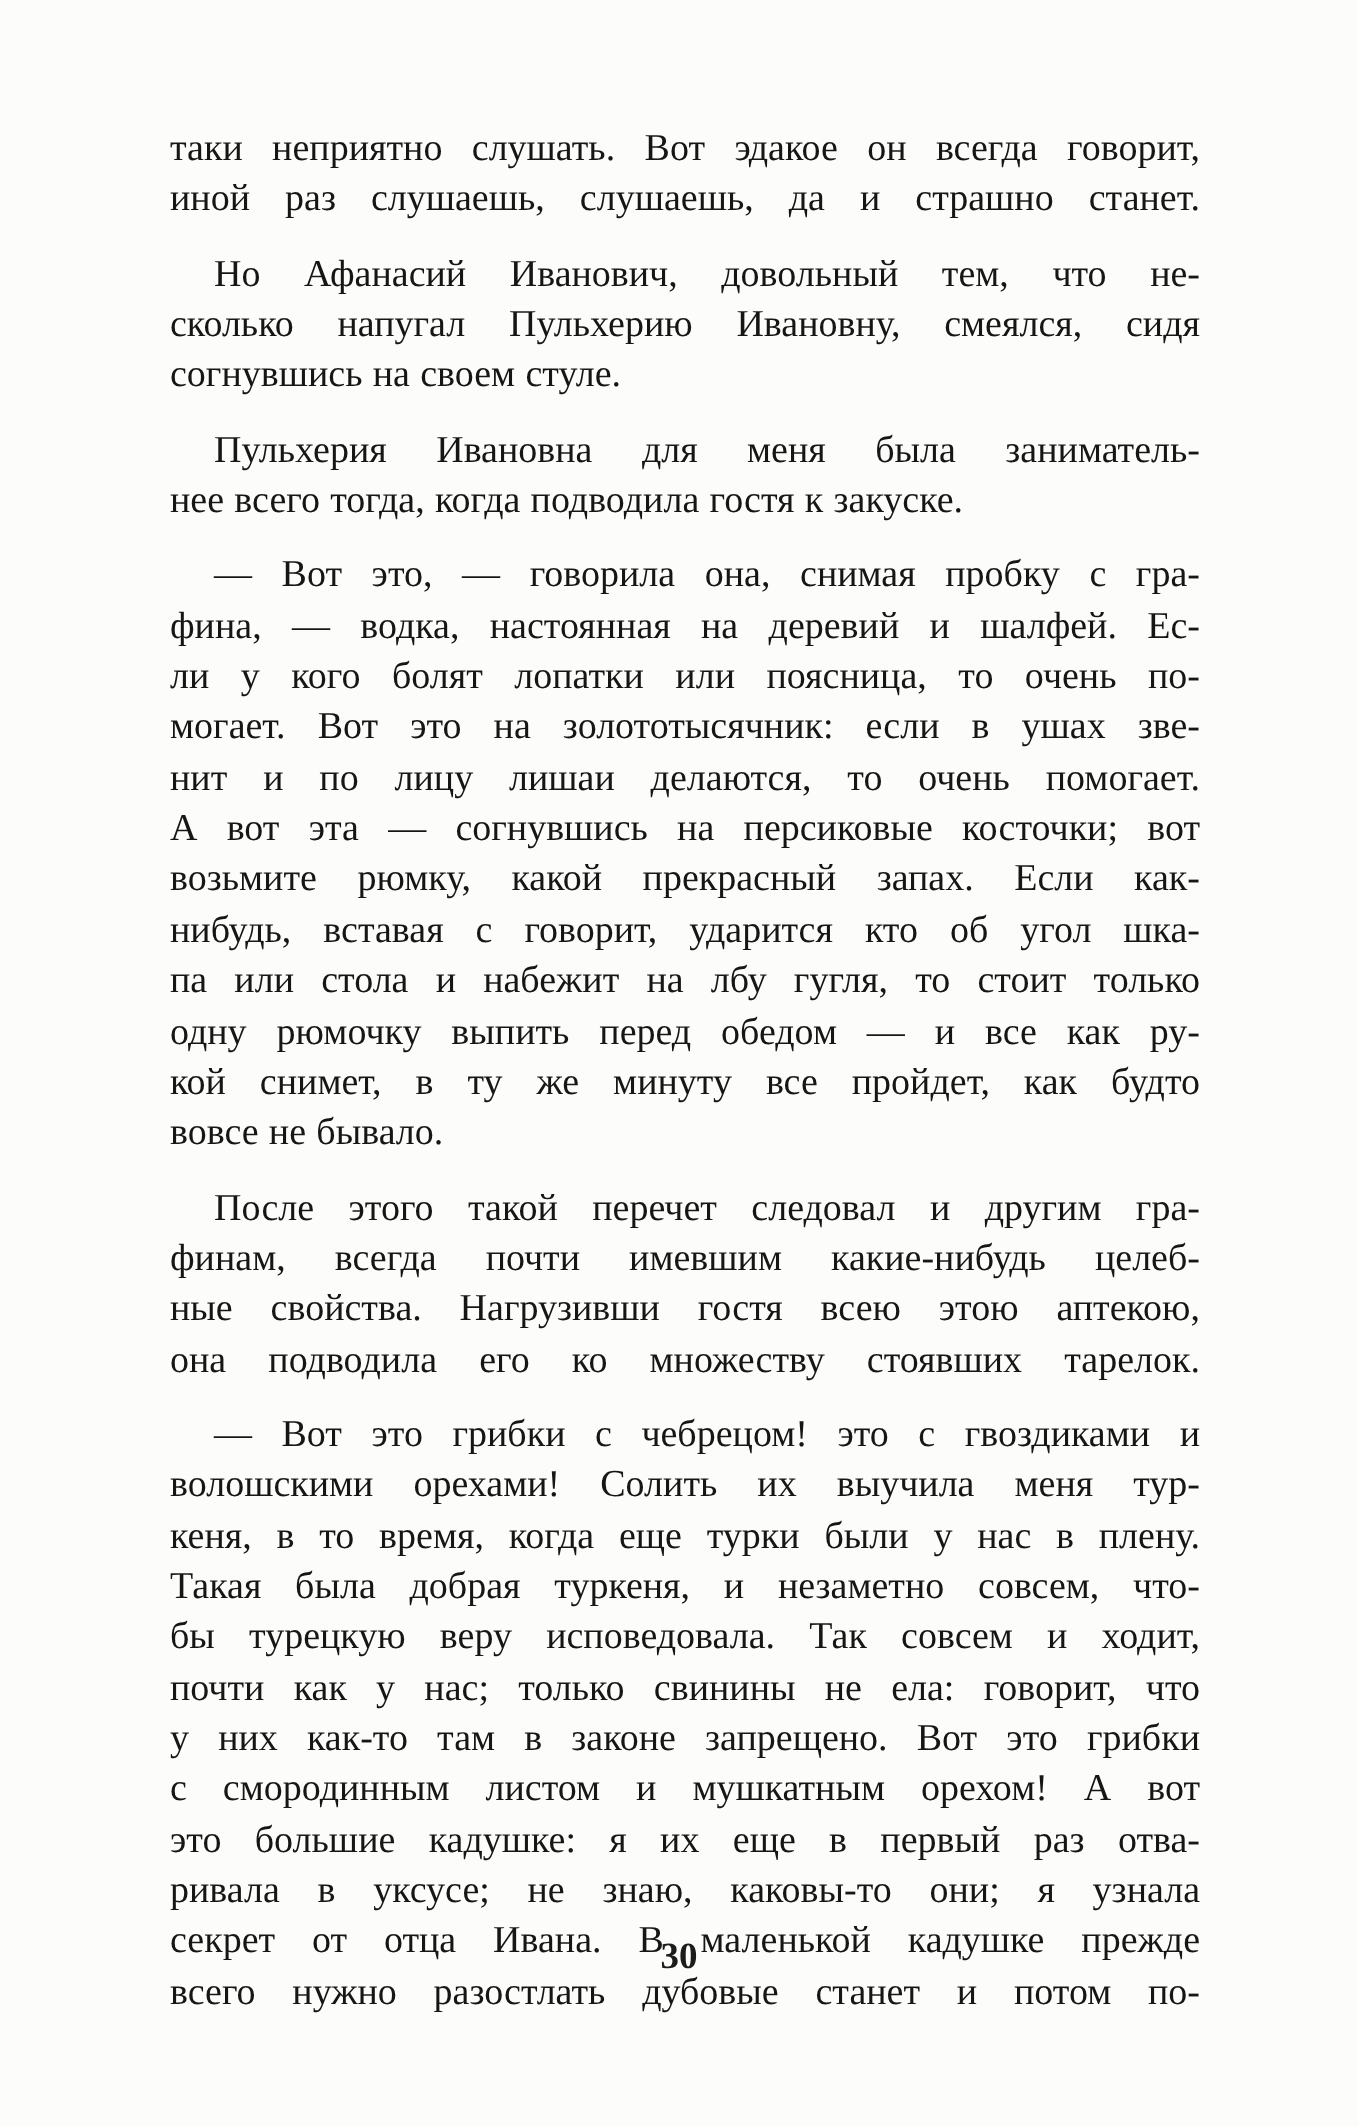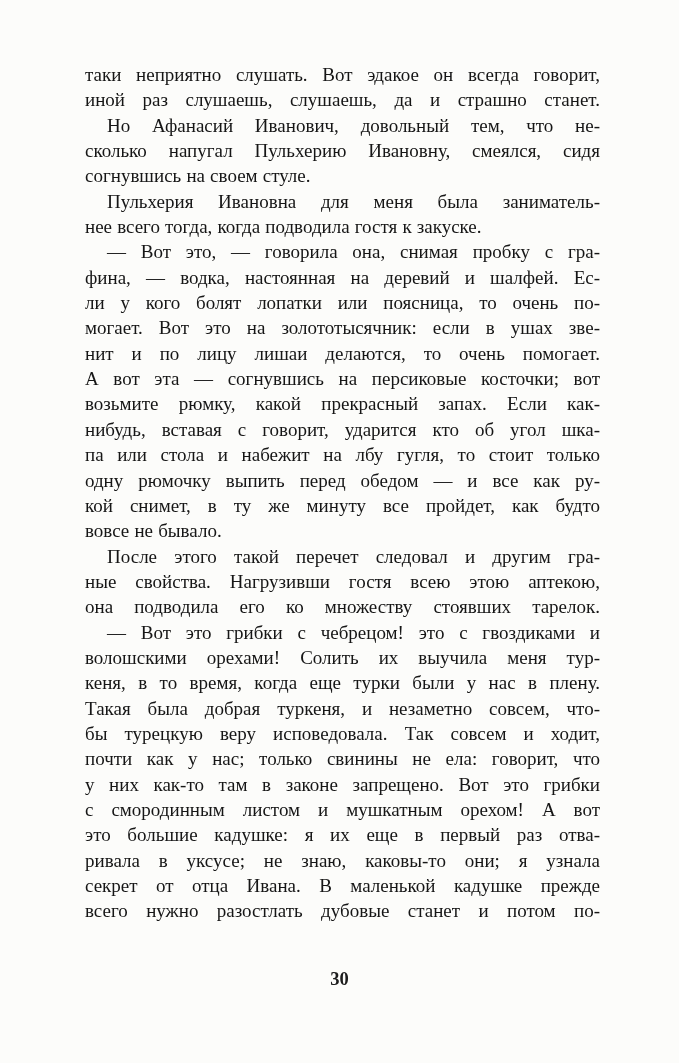--- a/index.html
+++ b/index.html
@@ -28,20 +28,21 @@
     text-align: justify;
     text-align-last: justify;
     word-spacing: 0.02em;
     white-space: normal;
   }
   .line.last {
     text-align-last: left;
   }
   .line.indent {
     text-indent: 22px;
+    margin-top: 12px;
   }
   .page-number {
     position: absolute;
     top: 969px;
     left: 0;
     width: 679px;
     text-align: center;
     font-size: 18.5px;
     color: #1c1c1c;
     font-weight: bold;
@@ -65,20 +66,21 @@
       <div class="line">могает. Вот это на золототысячник: если в ушах зве-</div>
       <div class="line">нит и по лицу лишаи делаются, то очень помогает.</div>
       <div class="line">А вот эта — согнувшись на персиковые косточки; вот</div>
       <div class="line">возьмите рюмку, какой прекрасный запах. Если как-</div>
       <div class="line">нибудь, вставая с говорит, ударится кто об угол шка-</div>
       <div class="line">па или стола и набежит на лбу гугля, то стоит только</div>
       <div class="line">одну рюмочку выпить перед обедом — и все как ру-</div>
       <div class="line">кой снимет, в ту же минуту все пройдет, как будто</div>
       <div class="line last">вовсе не бывало.</div>
       <div class="line indent">После этого такой перечет следовал и другим гра-</div>
+      <div class="line">финам, всегда почти имевшим какие-нибудь целеб-</div>
       <div class="line">ные свойства. Нагрузивши гостя всею этою аптекою,</div>
       <div class="line">она подводила его ко множеству стоявших тарелок.</div>
       <div class="line indent">— Вот это грибки с чебрецом! это с гвоздиками и</div>
       <div class="line">волошскими орехами! Солить их выучила меня тур-</div>
       <div class="line">кеня, в то время, когда еще турки были у нас в плену.</div>
       <div class="line">Такая была добрая туркеня, и незаметно совсем, что-</div>
       <div class="line">бы турецкую веру исповедовала. Так совсем и ходит,</div>
       <div class="line">почти как у нас; только свинины не ела: говорит, что</div>
       <div class="line">у них как-то там в законе запрещено. Вот это грибки</div>
       <div class="line">с смородинным листом и мушкатным орехом! А вот</div>

